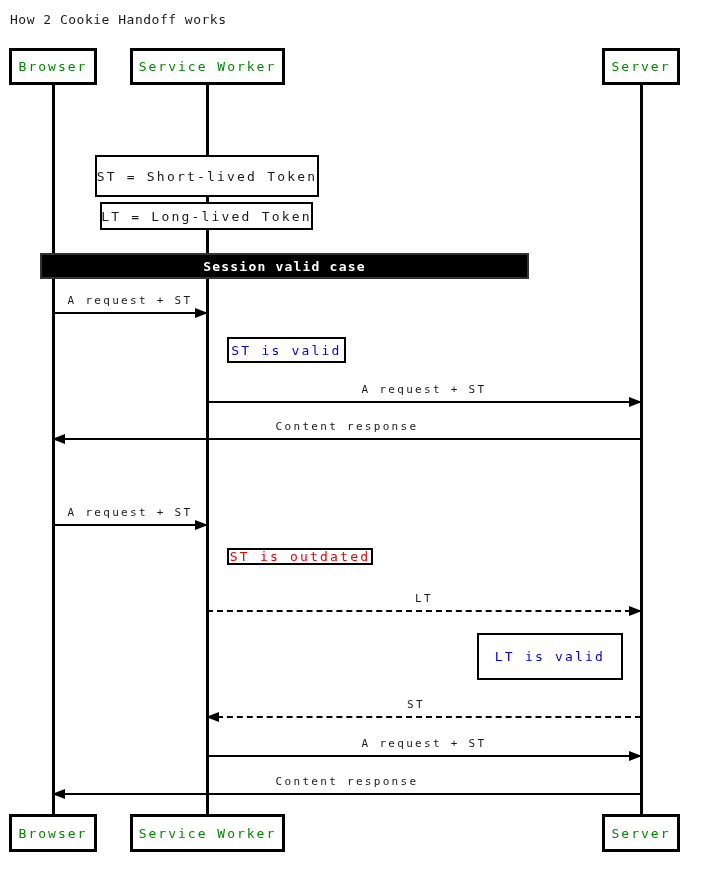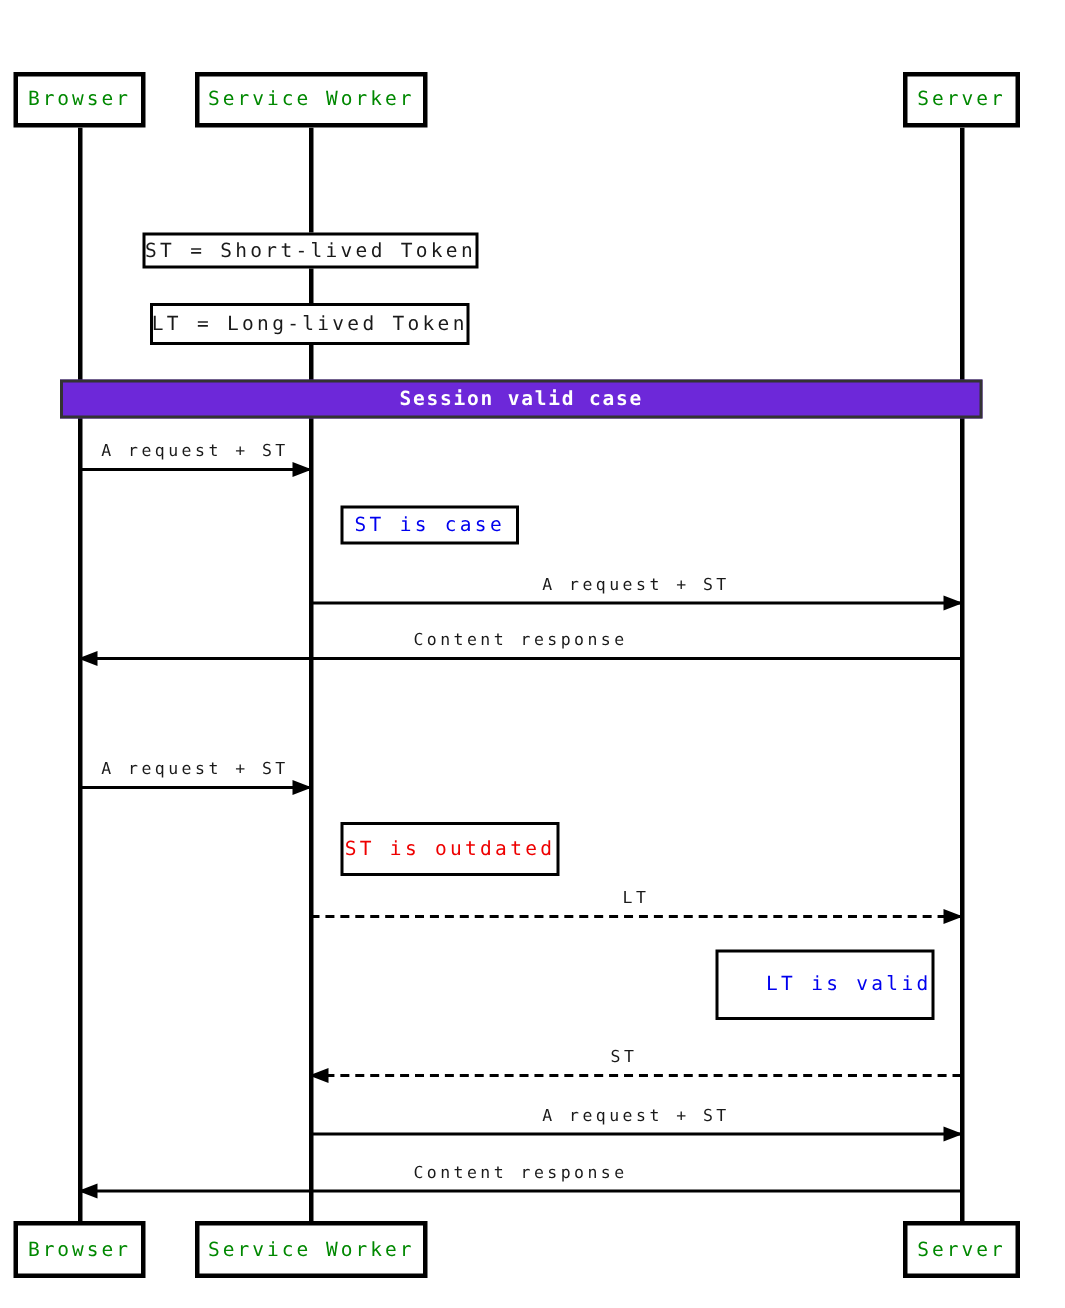--- a/index.html
+++ b/index.html
@@ -50,27 +50,27 @@
     font-size: 13px;
     letter-spacing: 2.2px;
     display: flex;
     align-items: center;
     justify-content: center;
     white-space: nowrap;
     z-index: 3;
   }
   .note.blue { color: #0000ee; }
   .note.red  { color: #ee0000; }
-  .note.twoline { flex-direction: row; line-height: 20px; justify-content: flex-end; }
+  .note.twoline { flex-direction: column; line-height: 20px; }
   .divider {
     position: absolute;
     left: 40px;
-    width: 615px;
+    width: 489px;
     height: 26px;
-    background: #6d28d9;
+    background: #000000;
     border: 2px solid #333333;
     color: #ffffff;
     font-weight: bold;
     font-size: 13px;
     letter-spacing: 1.2px;
     display: flex;
     align-items: center;
     justify-content: center;
     white-space: nowrap;
     z-index: 4;
@@ -101,62 +101,63 @@
     color: #1a1a1a;
     white-space: nowrap;
     z-index: 2;
   }
 </style>
 </head>
 <body>
 
 <div class="canvas">
 
+  <div class="title">How 2 Cookie Handoff works</div>
 
   <div class="lifeline" style="left:51.5px;"></div>
   <div class="lifeline" style="left:205.5px;"></div>
   <div class="lifeline" style="left:639.5px;"></div>
 
   <div class="actor-box" style="left:9px;   top:48px; width:88px;">Browser</div>
   <div class="actor-box" style="left:130px; top:48px; width:155px;">Service Worker</div>
   <div class="actor-box" style="left:602px; top:48px; width:78px;">Server</div>
 
-  <div class="note" style="left:95px;  top:155px; width:224px; height:24px;">ST = Short-lived Token</div>
+  <div class="note" style="left:95px;  top:155px; width:224px; height:42px;">ST = Short-lived Token</div>
   <div class="note" style="left:100px; top:202px; width:213px; height:28px;">LT = Long-lived Token</div>
 
   <div class="divider" style="top:253px;">Session valid case</div>
 
   <div class="mlabel" style="left:130px; top:292px;">A request + ST</div>
   <div class="msg" style="left:53px; top:312px; width:154px;">
     <div class="line"></div>
     <div class="head r"></div>
   </div>
 
-  <div class="note blue" style="left:227px; top:337px; width:119px; height:26px;">ST is case</div>
+  <div class="note blue" style="left:227px; top:337px; width:119px; height:26px;">ST is valid</div>
 
   <div class="mlabel" style="left:424px; top:381px;">A request + ST</div>
   <div class="msg" style="left:207px; top:401px; width:434px;">
     <div class="line"></div>
     <div class="head r"></div>
   </div>
 
   <div class="mlabel" style="left:347px; top:418px;">Content response</div>
   <div class="msg" style="left:53px; top:438px; width:588px;">
     <div class="line"></div>
     <div class="head l"></div>
   </div>
 
 
   <div class="mlabel" style="left:130px; top:504px;">A request + ST</div>
   <div class="msg" style="left:53px; top:524px; width:154px;">
     <div class="line"></div>
     <div class="head r"></div>
   </div>
 
-  <div class="note red" style="left:227px; top:548px; width:146px; height:36px;">ST is outdated</div>
+  <div class="note red" style="left:227px; top:548px; width:146px; height:17px;">ST is outdated</div>
 
   <div class="mlabel" style="left:424px; top:590px;">LT</div>
   <div class="msg dashed" style="left:207px; top:610px; width:434px;">
     <div class="line"></div>
     <div class="head r"></div>
   </div>
 
   <div class="note blue twoline" style="left:477px; top:633px; width:146px; height:47px;">
     <span>LT is valid</span>
   </div>

